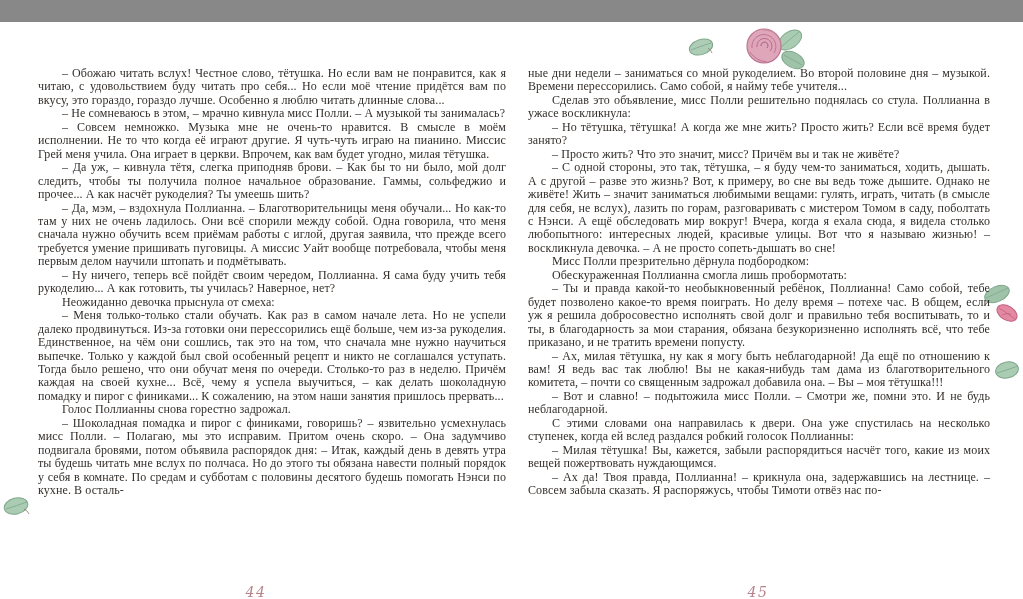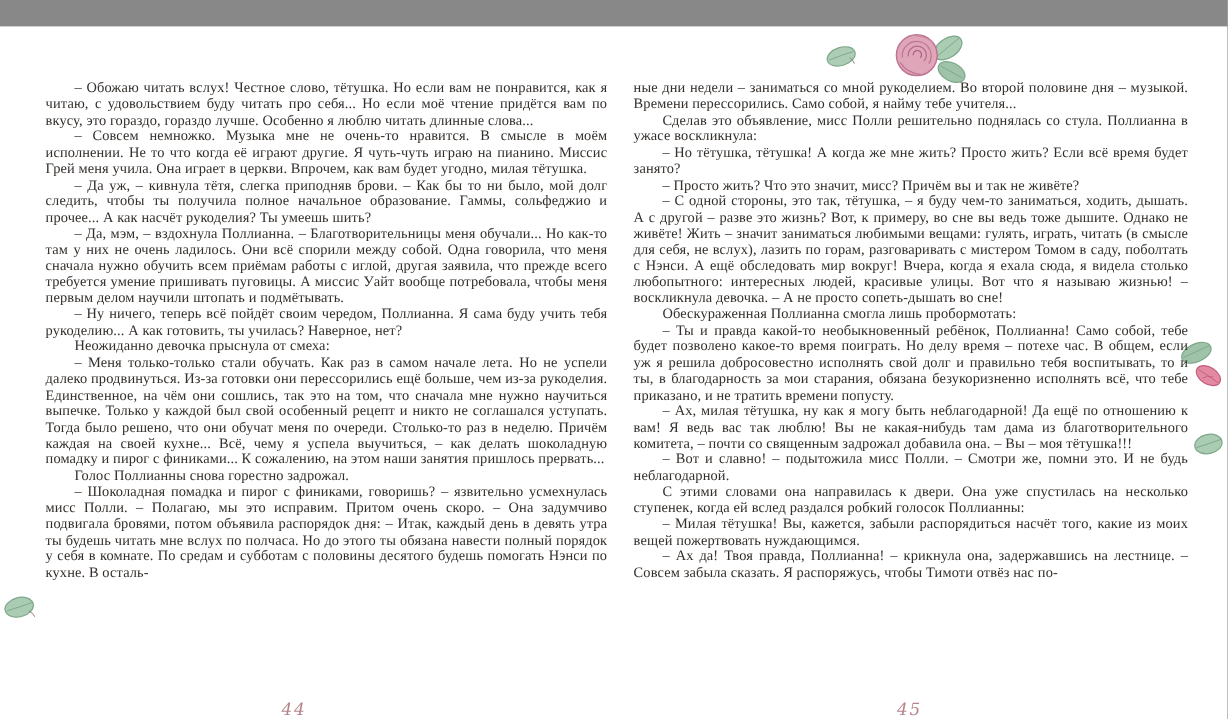--- a/index.html
+++ b/index.html
@@ -33,21 +33,21 @@
     position:absolute;
     top:562px;
     width:60px;
     text-align:center;
     font-family:"DejaVu Serif","Liberation Serif",serif;
     font-style:italic;
     font-size:14px;
     letter-spacing:1.5px;
     color:var(--pagenum-color);
   }
-  .page-number.left{left:215px;text-align:center;}
+  .page-number.left{left:226px;text-align:center;}
   .page-number.right{left:728px;}
   .deco{position:absolute;}
 </style>
 </head>
 <body>
 
 <div class="spread">
 
   <svg class="deco" style="left:686px;top:12px;" width="30" height="26" viewBox="0 0 30 26">
     <ellipse cx="15" cy="13" rx="12" ry="7.5" transform="rotate(-18 15 13)" fill="#adcdb6" stroke="#7da78a" stroke-width="1"></ellipse>
@@ -84,37 +84,39 @@
     <path d="M22 35 q4 -2 9 -1" fill="none" stroke="#c05f7e" stroke-width="0.7"></path>
   </svg>
 
   <svg class="deco" style="left:992px;top:334px;" width="30" height="28" viewBox="0 0 30 28">
     <ellipse cx="15" cy="14" rx="11.5" ry="8" transform="rotate(-12 15 14)" fill="#a9ccb3" stroke="#7da78a" stroke-width="1"></ellipse>
     <path d="M5 17 Q15 14 26 10" fill="none" stroke="#7da78a" stroke-width="0.8"></path>
   </svg>
 
   <div class="text-block left">
       <p>– Обожаю читать вслух! Честное слово, тётушка. Но если вам не понравится, как я читаю, с удовольствием буду читать про себя... Но если моё чтение придётся вам по вкусу, это гораздо, гораздо лучше. Особенно я люблю читать длинные слова...</p>
+      <p>– Не сомневаюсь в этом, – мрачно кивнула мисс Полли. – А музыкой ты занималась?</p>
       <p>– Совсем немножко. Музыка мне не очень-то нравится. В смысле в моём исполнении. Не то что когда её играют другие. Я чуть-чуть играю на пианино. Миссис Грей меня учила. Она играет в церкви. Впрочем, как вам будет угодно, милая тётушка.</p>
       <p>– Да уж, – кивнула тётя, слегка приподняв брови. – Как бы то ни было, мой долг следить, чтобы ты получила полное начальное образование. Гаммы, сольфеджио и прочее... А как насчёт рукоделия? Ты умеешь шить?</p>
       <p>– Да, мэм, – вздохнула Поллианна. – Благотворительницы меня обучали... Но как-то там у них не очень ладилось. Они всё спорили между собой. Одна говорила, что меня сначала нужно обучить всем приёмам работы с иглой, другая заявила, что прежде всего требуется умение пришивать пуговицы. А миссис Уайт вообще потребовала, чтобы меня первым делом научили штопать и подмётывать.</p>
       <p>– Ну ничего, теперь всё пойдёт своим чередом, Поллианна. Я сама буду учить тебя рукоделию... А как готовить, ты училась? Наверное, нет?</p>
       <p>Неожиданно девочка прыснула от смеха:</p>
       <p>– Меня только-только стали обучать. Как раз в самом начале лета. Но не успели далеко продвинуться. Из-за готовки они перессорились ещё больше, чем из-за рукоделия. Единственное, на чём они сошлись, так это на том, что сначала мне нужно научиться выпечке. Только у каждой был свой особенный рецепт и никто не соглашался уступать. Тогда было решено, что они обучат меня по очереди. Столько-то раз в неделю. Причём каждая на своей кухне... Всё, чему я успела выучиться, – как делать шоколадную помадку и пирог с финиками... К сожалению, на этом наши занятия пришлось прервать...</p>
       <p>Голос Поллианны снова горестно задрожал.</p>
       <p>– Шоколадная помадка и пирог с финиками, говоришь? – язвительно усмехнулась мисс Полли. – Полагаю, мы это исправим. Притом очень скоро. – Она задумчиво подвигала бровями, потом объявила распорядок дня: – Итак, каждый день в девять утра ты будешь читать мне вслух по полчаса. Но до этого ты обязана навести полный порядок у себя в комнате. По средам и субботам с половины десятого будешь помогать Нэнси по кухне. В осталь-</p>
     </div>
   <div class="page-number left">44</div>
 
   <div class="text-block right">
       <p class="no-indent">ные дни недели – заниматься со мной рукоделием. Во второй половине дня – музыкой. Времени перессорились. Само собой, я найму тебе учителя...</p>
       <p>Сделав это объявление, мисс Полли решительно поднялась со стула. Поллианна в ужасе воскликнула:</p>
       <p>– Но тётушка, тётушка! А когда же мне жить? Просто жить? Если всё время будет занято?</p>
       <p>– Просто жить? Что это значит, мисс? Причём вы и так не живёте?</p>
       <p>– С одной стороны, это так, тётушка, – я буду чем-то заниматься, ходить, дышать. А с другой – разве это жизнь? Вот, к примеру, во сне вы ведь тоже дышите. Однако не живёте! Жить – значит заниматься любимыми вещами: гулять, играть, читать (в смысле для себя, не вслух), лазить по горам, разговаривать с мистером Томом в саду, поболтать с Нэнси. А ещё обследовать мир вокруг! Вчера, когда я ехала сюда, я видела столько любопытного: интересных людей, красивые улицы. Вот что я называю жизнью! – воскликнула девочка. – А не просто сопеть-дышать во сне!</p>
+      <p>Мисс Полли презрительно дёрнула подбородком:</p>
       <p>Обескураженная Поллианна смогла лишь пробормотать:</p>
       <p>– Ты и правда какой-то необыкновенный ребёнок, Поллианна! Само собой, тебе будет позволено какое-то время поиграть. Но делу время – потехе час. В общем, если уж я решила добросовестно исполнять свой долг и правильно тебя воспитывать, то и ты, в благодарность за мои старания, обязана безукоризненно исполнять всё, что тебе приказано, и не тратить времени попусту.</p>
       <p>– Ах, милая тётушка, ну как я могу быть неблагодарной! Да ещё по отношению к вам! Я ведь вас так люблю! Вы не какая-нибудь там дама из благотворительного комитета, – почти со священным задрожал добавила она. – Вы – моя тётушка!!!</p>
       <p>– Вот и славно! – подытожила мисс Полли. – Смотри же, помни это. И не будь неблагодарной.</p>
       <p>С этими словами она направилась к двери. Она уже спустилась на несколько ступенек, когда ей вслед раздался робкий голосок Поллианны:</p>
       <p>– Милая тётушка! Вы, кажется, забыли распорядиться насчёт того, какие из моих вещей пожертвовать нуждающимся.</p>
       <p>– Ах да! Твоя правда, Поллианна! – крикнула она, задержавшись на лестнице. – Совсем забыла сказать. Я распоряжусь, чтобы Тимоти отвёз нас по-</p>
     </div>
   <div class="page-number right">45</div>
 

